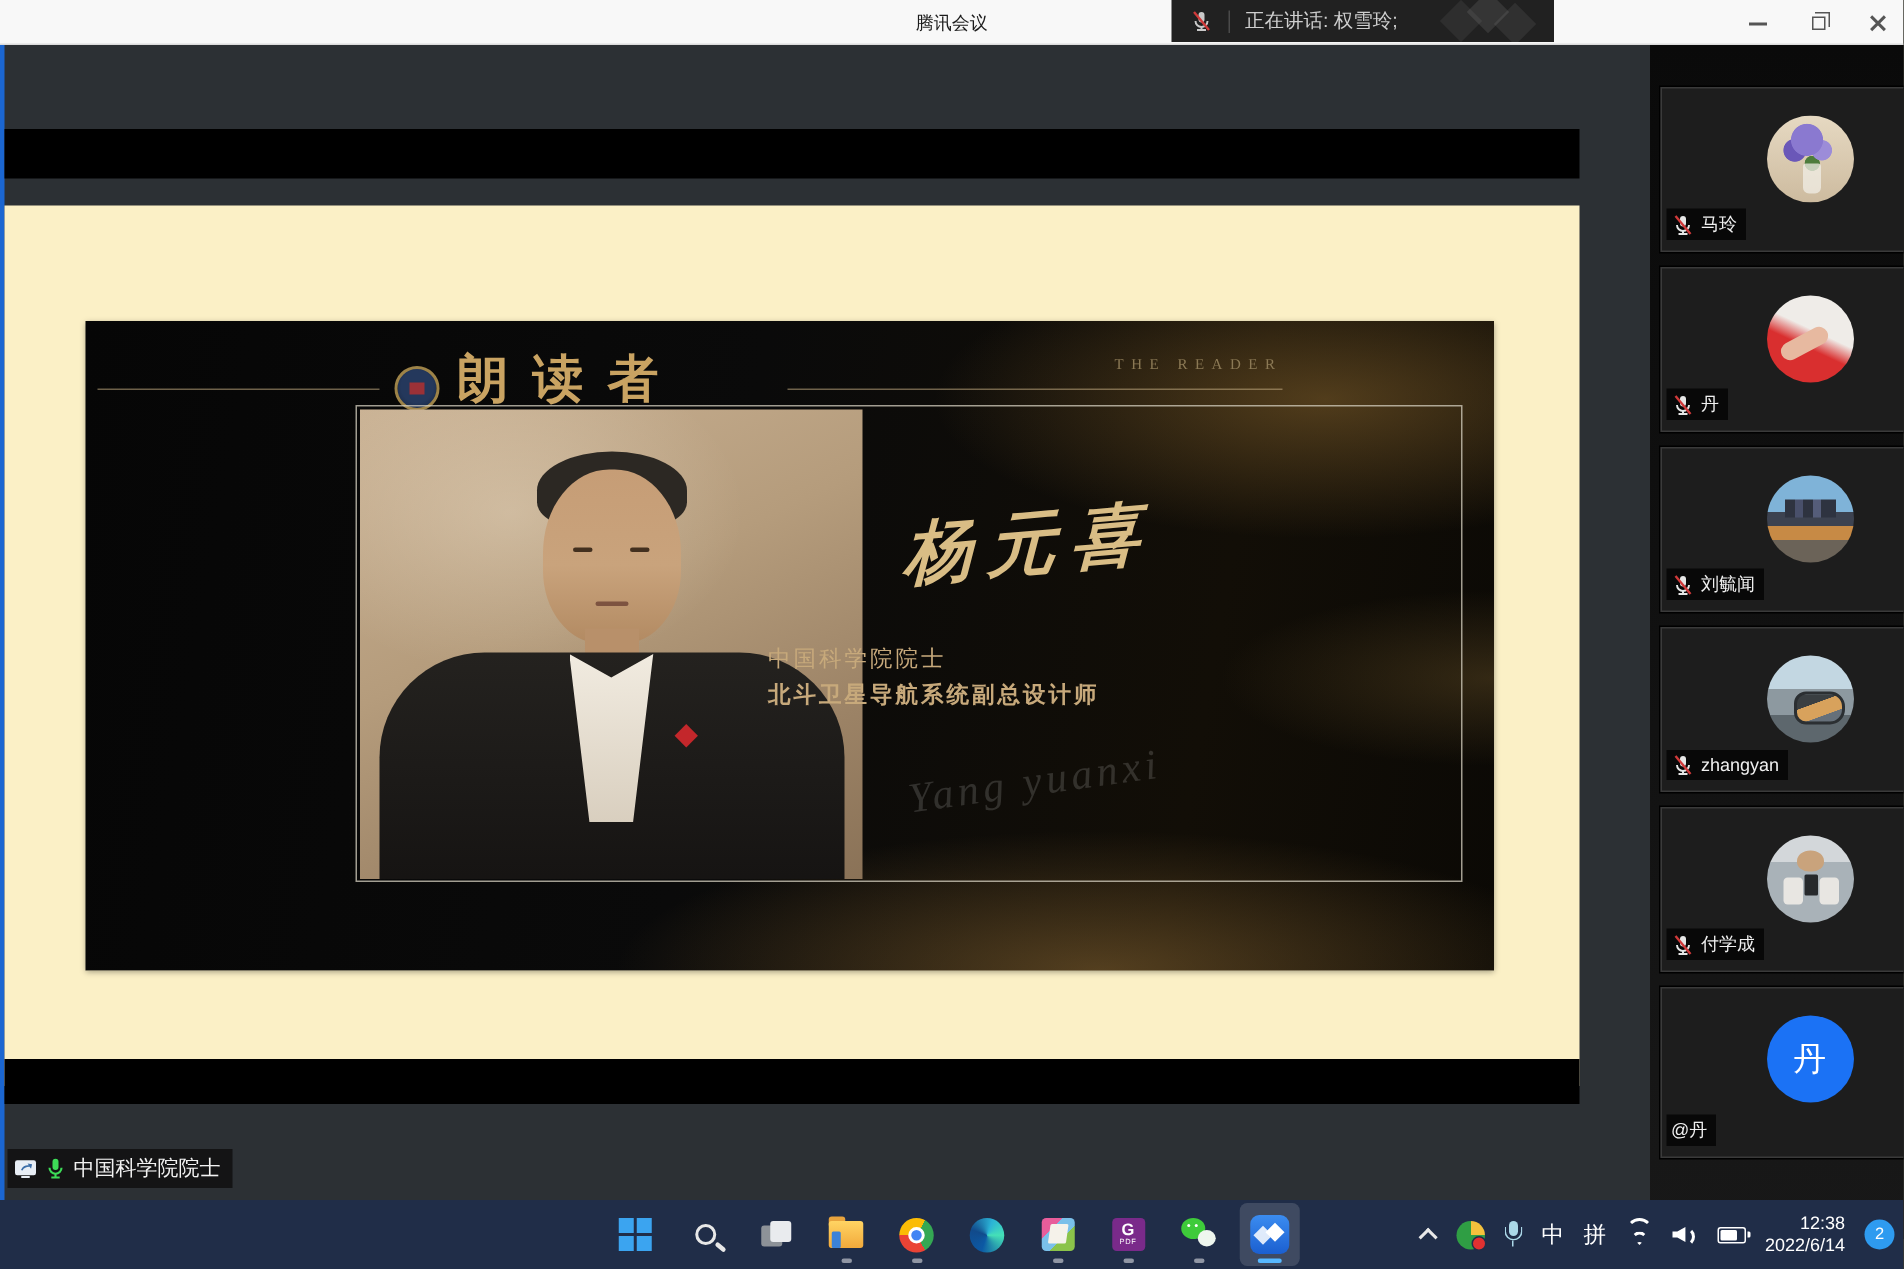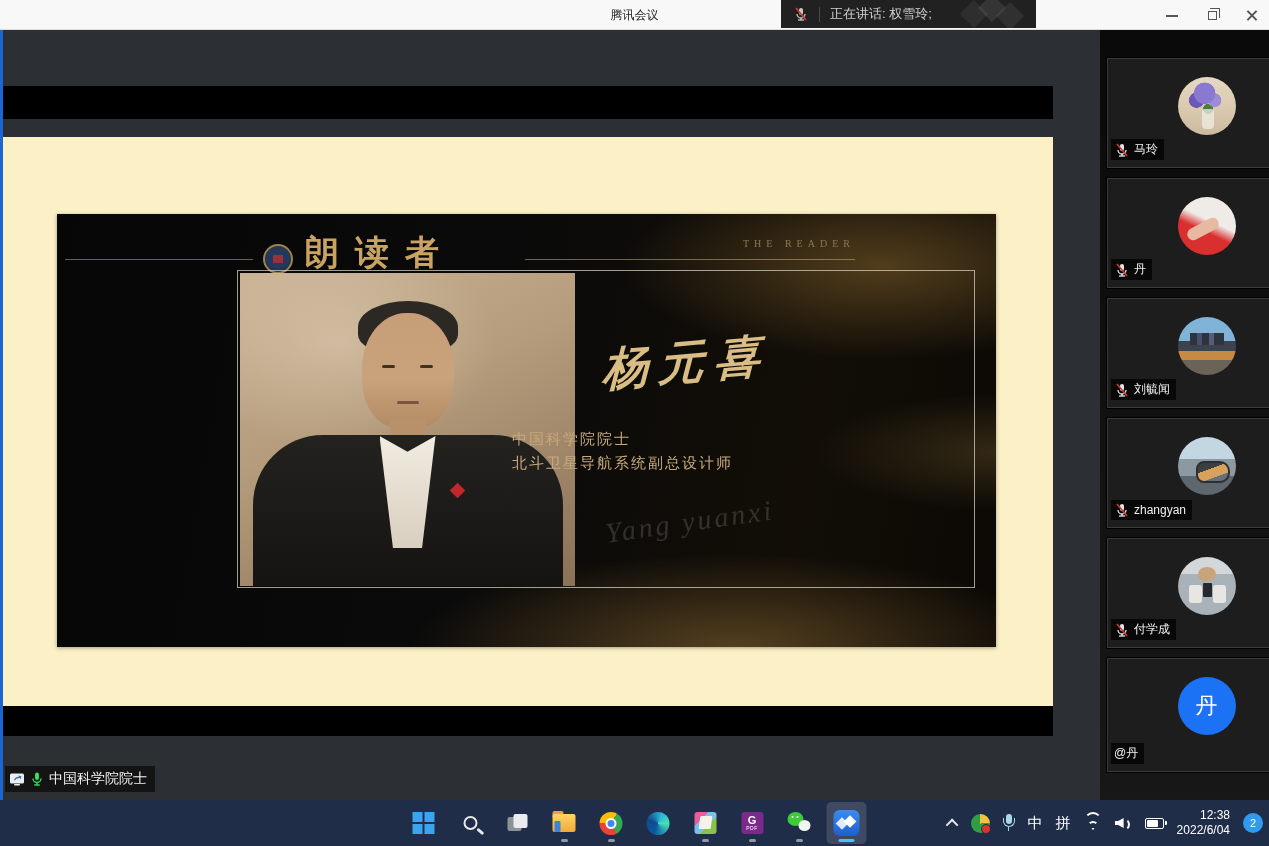--- a/index.html
+++ b/index.html
@@ -93,21 +93,21 @@
     clip-path:polygon(50% 14%,100% 0,76% 100%,24% 100%,0 0); }
   .p-pin { position:absolute; left:212px; top:212px; width:11px; height:11px; background:#c3272b;
     transform:rotate(45deg); }
 
   .signature { position:absolute; left:545px; top:118px; z-index:2;
     font-family:"Liberation Serif","DejaVu Serif",serif; font-style:italic; font-weight:bold;
     font-size:46px; color:#d9bd85; letter-spacing:10px; transform:rotate(-5deg) skewX(-6deg); }
   .role1,.role2 { position:absolute; left:455px; width:300px; text-align:left; z-index:2;
     font-family:"Liberation Serif","DejaVu Serif",serif; color:#c7a97b; font-size:15px;
     letter-spacing:2px; }
-  .role1 { top:216px; } .role2 { top:240px; }
+  .role1 { top:216px; } .role2 { top:240px;font-weight:bold; }
   .watermark { position:absolute; left:548px; top:292px; z-index:2;
     font-family:"Liberation Serif","DejaVu Serif",serif; font-style:italic; font-size:28px;
     color:rgba(255,255,255,0.15); transform:rotate(-8deg); letter-spacing:3px; }
 
   
   .share-chip { position:absolute; left:2px; top:736px; height:26px; display:flex; align-items:center;
     gap:4px; padding:0 8px 0 4px; background:rgba(18,18,18,0.92); z-index:12; }
   .chip-text { color:#f2f2f2; font-size:14px; }
   .chip-icon { display:inline-flex; width:16px; height:16px; }
   .chip-icon svg { width:16px; height:16px; }
@@ -504,19 +504,19 @@
             <i></i>
           </span>
         </div>
       <div class="tb-item">
           <span class="ic-batt">
             <i></i>
           </span>
         </div>
       <div class="clock">
         <div>12:38</div>
-        <div>2022/6/04</div>
+        <div>2022/6/14</div>
       </div>
       <div class="badge">2</div>
     </div>
   </div>
 
 </div>
 
 </body></html>

